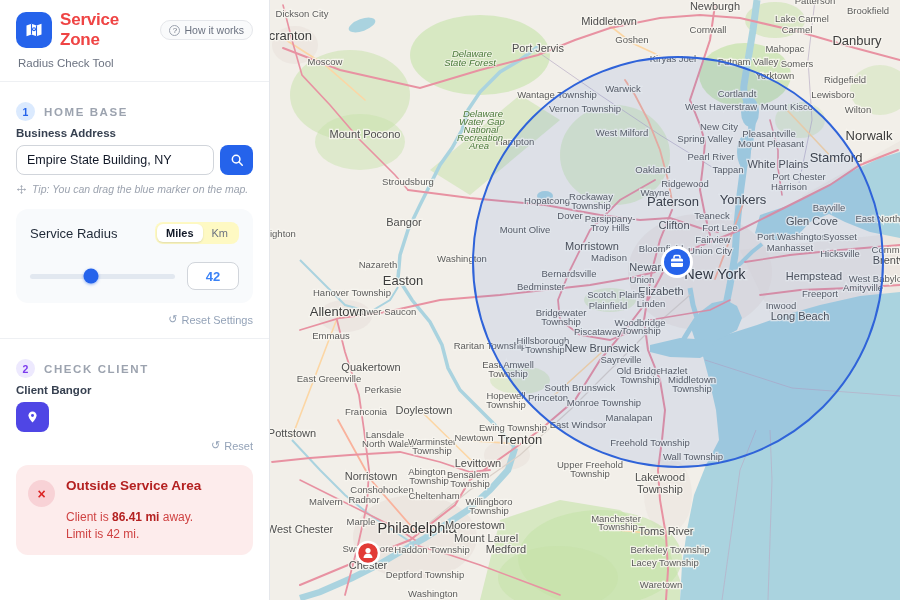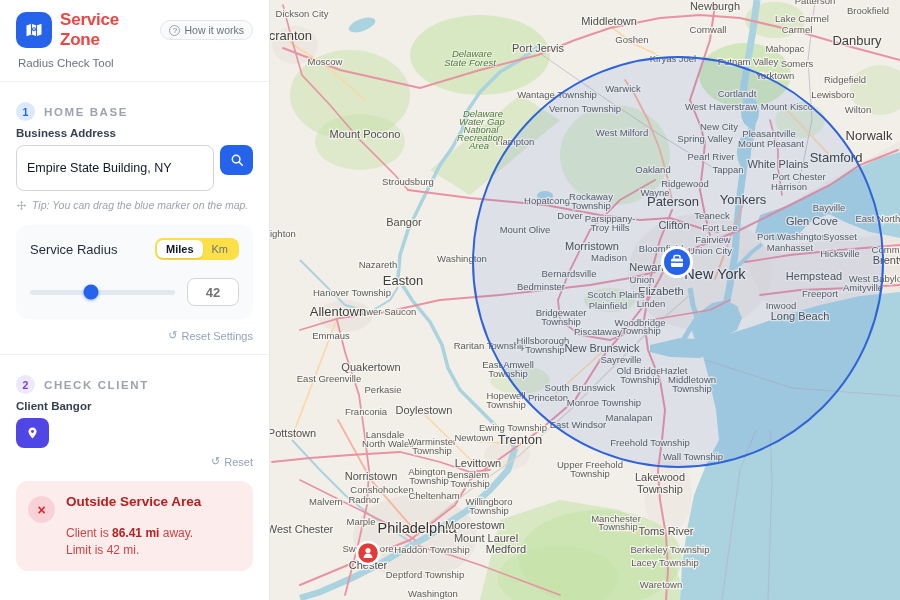--- a/index.html
+++ b/index.html
@@ -24,44 +24,44 @@
 
   .step-row { display:flex; align-items:center; gap:9px; margin-top:20px; }
   .step-badge { width:19px; height:19px; border-radius:50%; font-size:10.5px; font-weight:700;
     display:flex; align-items:center; justify-content:center; }
   .step-badge.blue { background:#dbeafe; color:#2563eb; }
   .step-badge.purple { background:#ede9fe; color:#7c3aed; }
   .step-title { font-size:11.5px; font-weight:700; color:#9ca3af; letter-spacing:1.6px; }
 
   .field-label { font-size:11.5px; font-weight:600; color:#374151; margin:6px 0 6px; }
   .input-row { display:flex; gap:6px; }
-  .text-input { flex:1; height:46px; border:1px solid #d1d5db; border-radius:8px;
+  .text-input { flex:1; height:30px; border:1px solid #d1d5db; border-radius:8px;
     padding:0 10px; font-size:12.5px; color:#111827; font-family:inherit; outline:none; min-width:0; }
   .icon-btn { width:33px; height:30px; border:none; border-radius:8px; cursor:pointer;
     display:flex; align-items:center; justify-content:center; flex:none; }
   .icon-btn.blue { background:#2563eb; }
   .icon-btn.indigo { background:#4f46e5; }
 
   .tip { display:flex; align-items:center; gap:5px; margin-top:8px;
     color:#9ca3af; font-size:10.5px; font-style:italic; }
 
   .radius-card { margin-top:14px; background:#f8fafc; border-radius:12px; padding:13px 14px; }
   .radius-head { display:flex; align-items:center; justify-content:space-between; }
   .radius-title { font-size:13px; font-weight:400; color:#1f2937; }
-  .unit-toggle { background:#fde047; border-radius:8px; padding:2px; display:flex; align-items:center; }
+  .unit-toggle { background:#fef9c3; border-radius:8px; padding:2px; display:flex; align-items:center; }
   .unit { font-size:11px; padding:3px 9px; border-radius:6px; color:#6b7280; cursor:pointer; }
   .unit.active { background:#fff; color:#111827; font-weight:600;
     box-shadow:0 1px 2px rgba(0,0,0,.12); }
   .slider-row { display:flex; align-items:center; gap:12px; margin-top:18px; }
   .slider { position:relative; flex:1; height:5px; background:#e2e8f0; border-radius:3px; cursor:pointer; }
   .slider-thumb { position:absolute; top:50%; width:15px; height:15px; background:#2563eb;
     border-radius:50%; transform:translate(-50%,-50%); box-shadow:0 1px 3px rgba(37,99,235,.5); }
   .value-box { width:52px; height:28px; background:#fff; border:1px solid #d1d5db; border-radius:8px;
     display:flex; align-items:center; justify-content:center;
-    font-size:13px; font-weight:700; color:#737373; }
+    font-size:13px; font-weight:700; color:#3b82f6; }
   .reset-row { display:flex; justify-content:flex-end; margin-top:10px; }
   .reset-link { color:#94a3b8; font-size:11px; cursor:pointer; display:inline-flex; gap:4px; align-items:center; }
 
   .alert { margin-top:13px; background:#fdecec; border-radius:12px; padding:13px 12px;
     display:flex; gap:11px; }
   .alert-icon { width:27px; height:27px; border-radius:50%; background:#f8d2d6; flex:none;
     display:flex; align-items:center; justify-content:center;
     color:#dc2626; font-size:14px; font-weight:700; margin-top:2px; }
   .alert-title { color:#b42121; font-size:13.5px; font-weight:700; }
   .alert-line { color:#cf4343; font-size:12px; margin-top:16px; line-height:1.35; }

